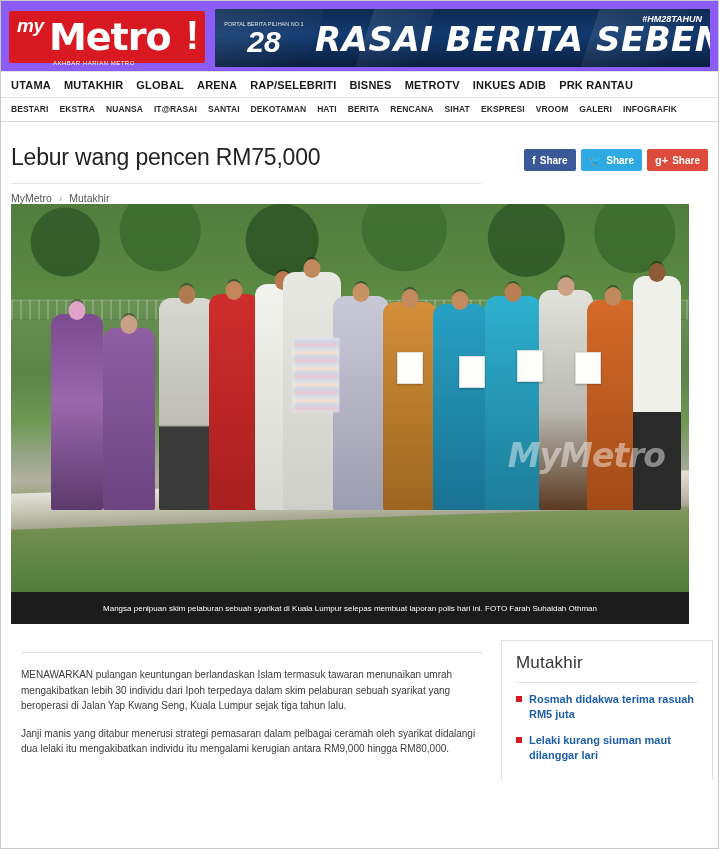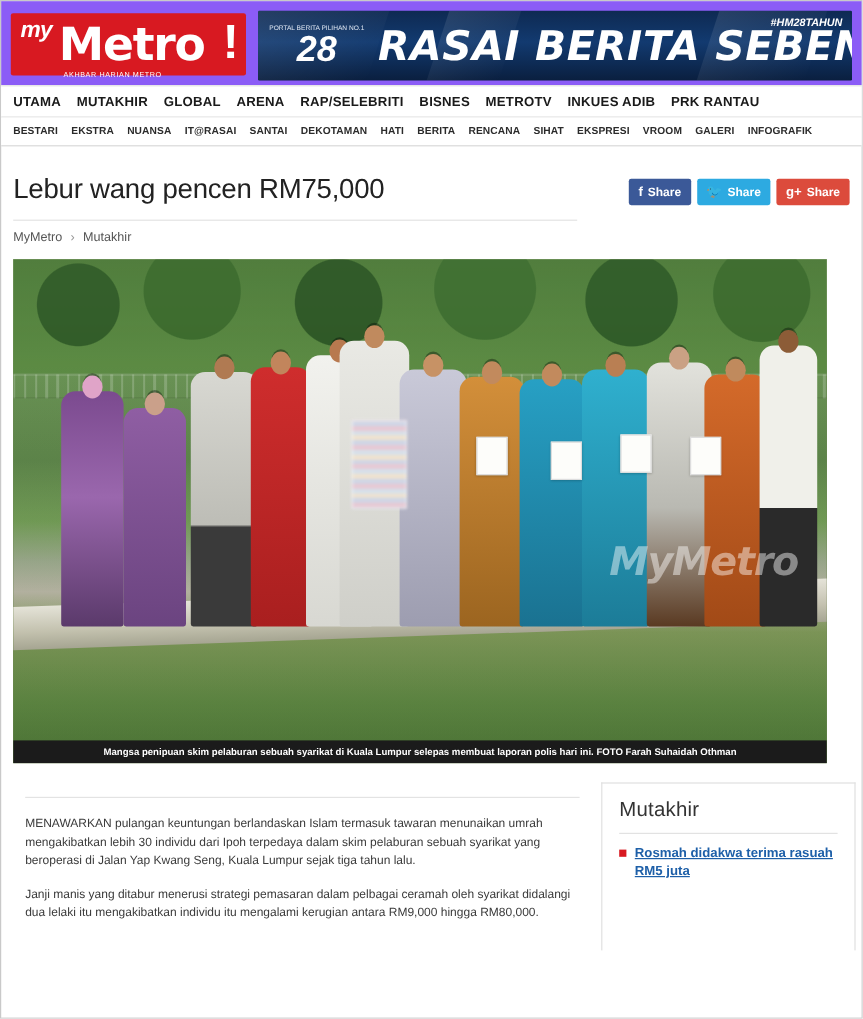--- a/index.html
+++ b/index.html
@@ -207,21 +207,20 @@
 
   .rule {
     border: 0;
     border-top: 1px solid #e3e3e3;
     margin: 12px 0 8px 0;
     width: 470px;
   }
   .breadcrumb {
     font-size: 10.5px;
     color: #555;
-    padding-bottom: 12px;
   }
   .breadcrumb a { color: #555; text-decoration: none; }
   .breadcrumb .sep { color: #999; margin: 0 4px; }
 
   
   .photo-wrap {
     width: 678px;
     height: 420px;
     position: relative;
     overflow: hidden;
@@ -319,25 +318,25 @@
     font-weight: bold;
     font-style: italic;
     color: rgba(255,255,255,.45);
     letter-spacing: -1px;
     pointer-events: none;
     font-family: "DejaVu Sans", sans-serif;
   }
   .caption-bar {
     position: absolute;
     left: 0; right: 0; bottom: 0;
-    height: 19px;
+    height: 32px;
     background: #1b1b1b;
     color: #ffffff;
     font-size: 8px;
-    font-weight: bold;
+    font-weight: normal;
     display: flex;
     align-items: center;
     justify-content: center;
     text-align: center;
     padding: 0 10px;
   }
 
   
   .lower {
     display: flex;
@@ -402,21 +401,20 @@
     background: #d81921;
     flex: 0 0 auto;
     margin-top: 4px;
   }
   .side-item-text {
     font-size: 11px;
     color: #1d5fa8;
     line-height: 1.35;
     font-weight: bold;
     cursor: pointer;
-    text-decoration: underline;
   }
 </style>
 </head>
 <body>
 
 <div class="page">
 
   <div class="header">
     <div class="logo">
       <div class="logo-red"></div>
@@ -561,17 +559,21 @@
         <p class="para">Janji manis yang ditabur menerusi strategi pemasaran dalam pelbagai ceramah oleh syarikat didalangi dua lelaki itu mengakibatkan individu itu mengalami kerugian antara RM9,000 hingga RM80,000.</p>
       </div>
 
       <aside class="side-col">
         <h2 class="side-title">Mutakhir</h2>
         <hr class="side-rule">
         <div class="side-item">
           <span class="bullet"></span>
           <span class="side-item-text">Rosmah didakwa terima rasuah RM5 juta</span>
         </div>
+        <div class="side-item">
+          <span class="bullet"></span>
+          <span class="side-item-text">Lelaki kurang siuman maut dilanggar lari</span>
+        </div>
       </aside>
     </div>
 
   </div>
 </div>
 
 </body></html>

